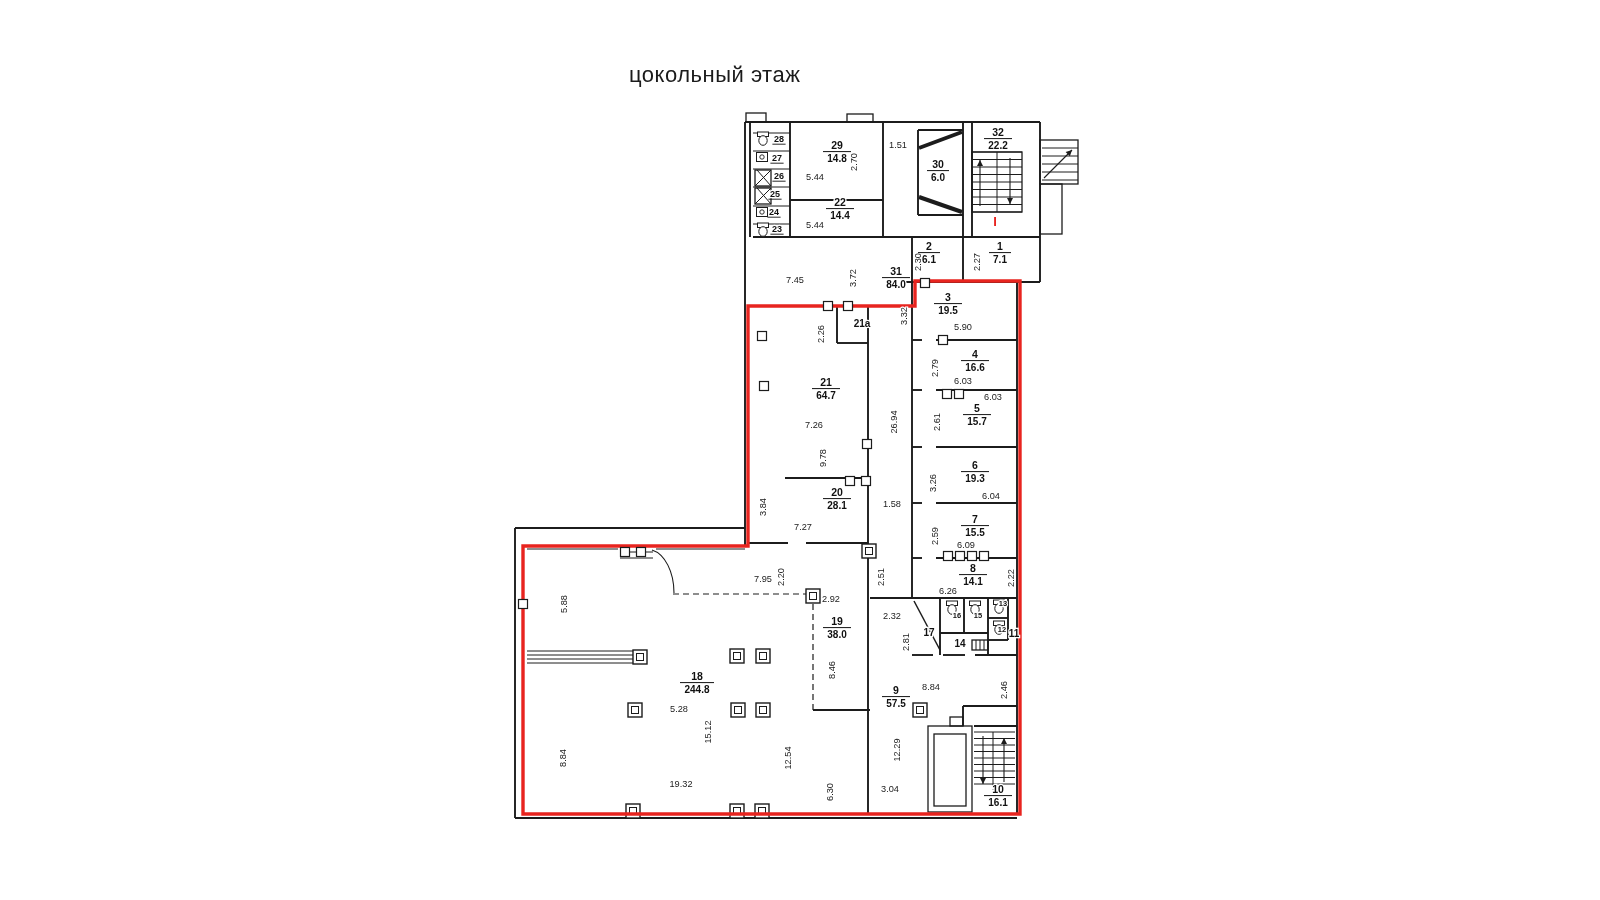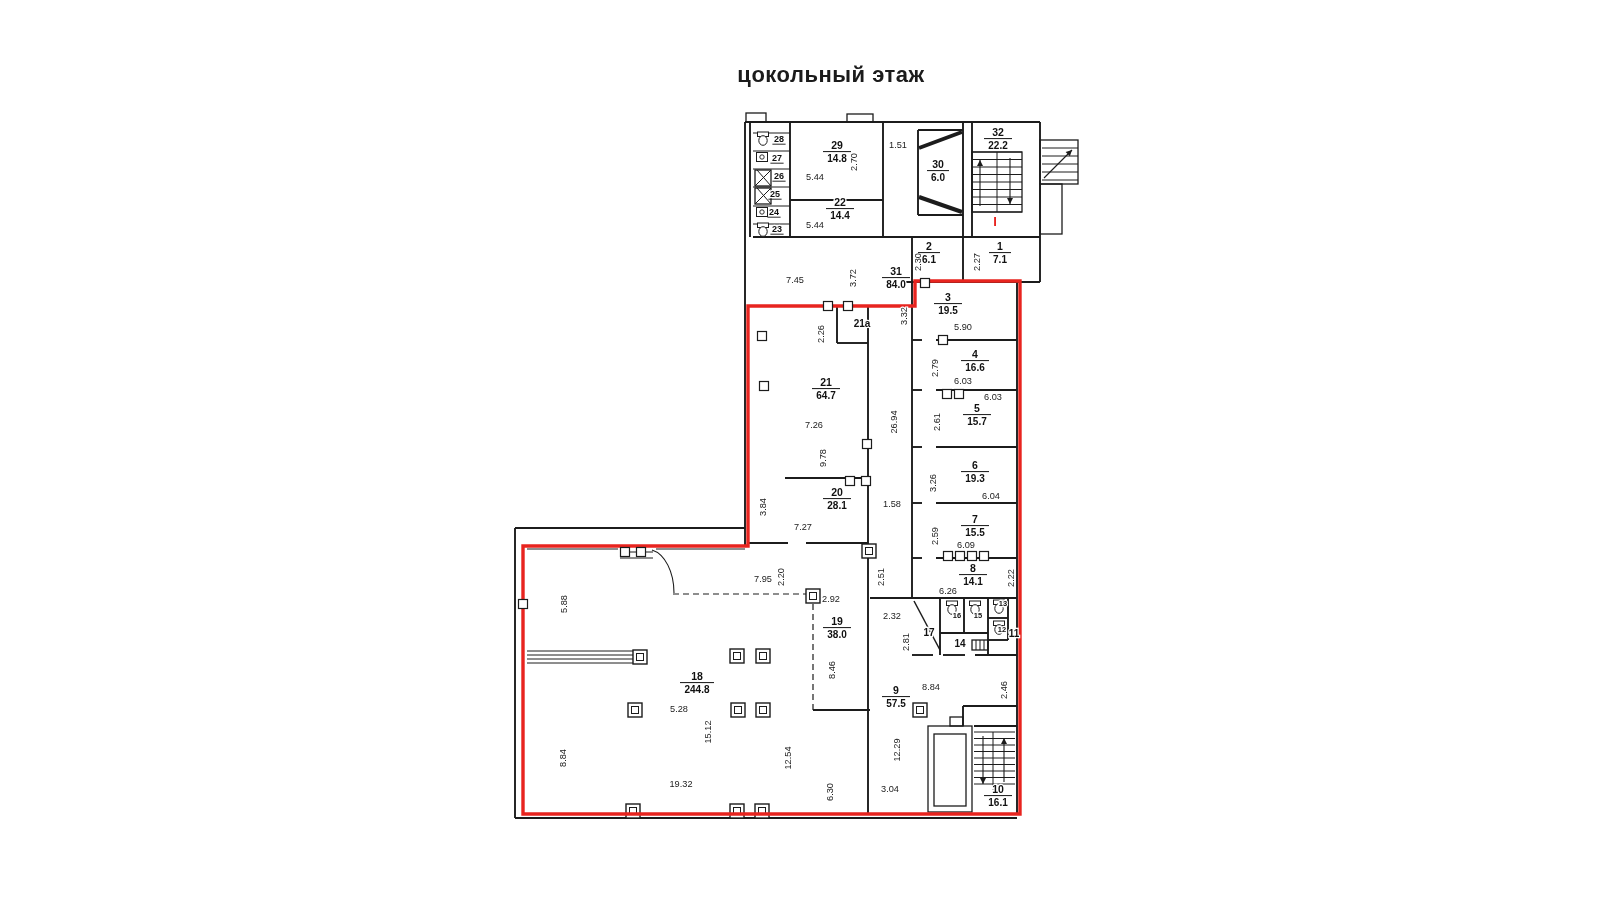--- a/index.html
+++ b/index.html
@@ -1,19 +1,19 @@
 <!DOCTYPE html>
 <html><head>
 <meta charset="utf-8">
 <style>
   html,body{margin:0;padding:0;background:#ffffff;}
   .canvas{position:relative;width:1600px;height:900px;background:#ffffff;overflow:hidden;
           font-family:"Liberation Sans","DejaVu Sans",sans-serif;}
-  .title{position:absolute;left:671px;top:62px;width:320px;text-align:center;
-         font-size:22px;font-weight:700;color:#1b1b1b;letter-spacing:.5px;}
+  .title{position:absolute;left:629px;top:62px;width:320px;text-align:left;
+         font-size:22px;font-weight:400;color:#1b1b1b;letter-spacing:.5px;}
   svg{position:absolute;left:0;top:0;}
   svg text{paint-order:stroke;stroke:#ffffff;stroke-width:2.4px;font-family:"Liberation Sans","DejaVu Sans",sans-serif;}
 </style>
 </head>
 <body>
 
 <div class="canvas">
   <div class="title">цокольный этаж</div>
   <svg id="plan" width="1600" height="900" viewBox="0 0 1600 900" xmlns="http://www.w3.org/2000/svg">
       <g>

